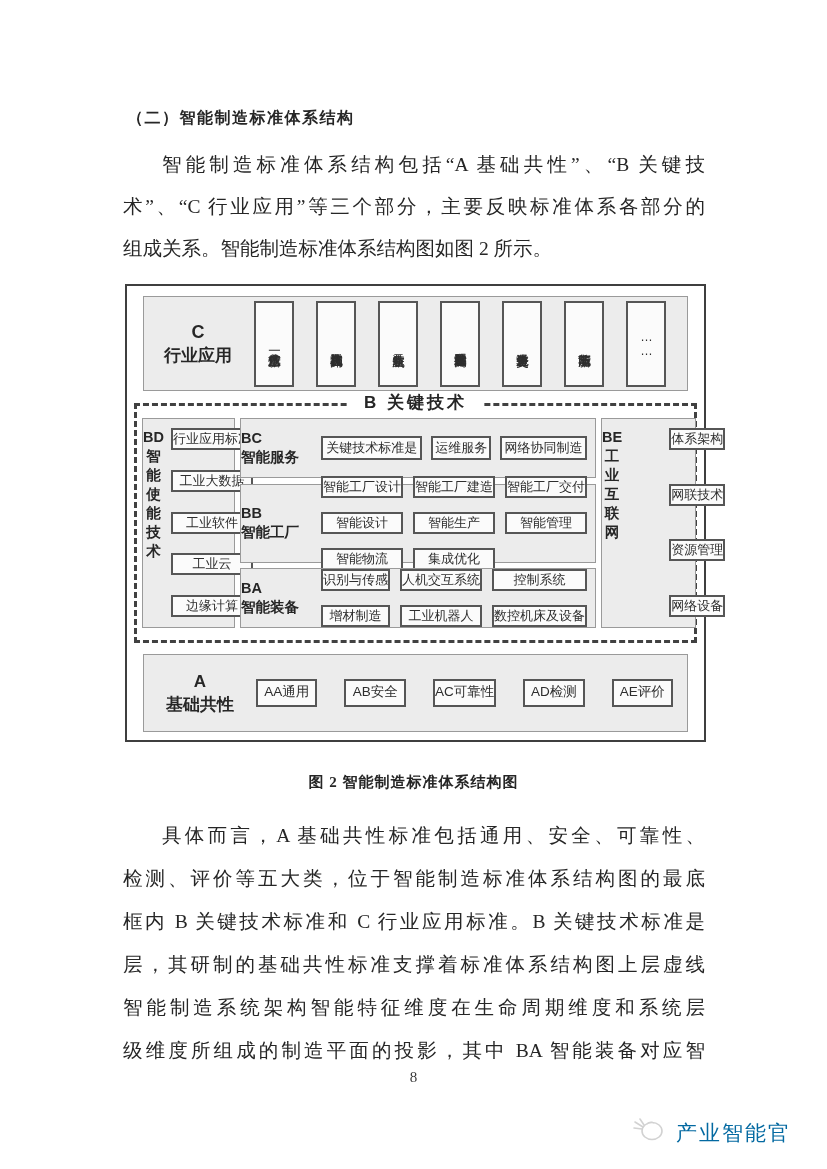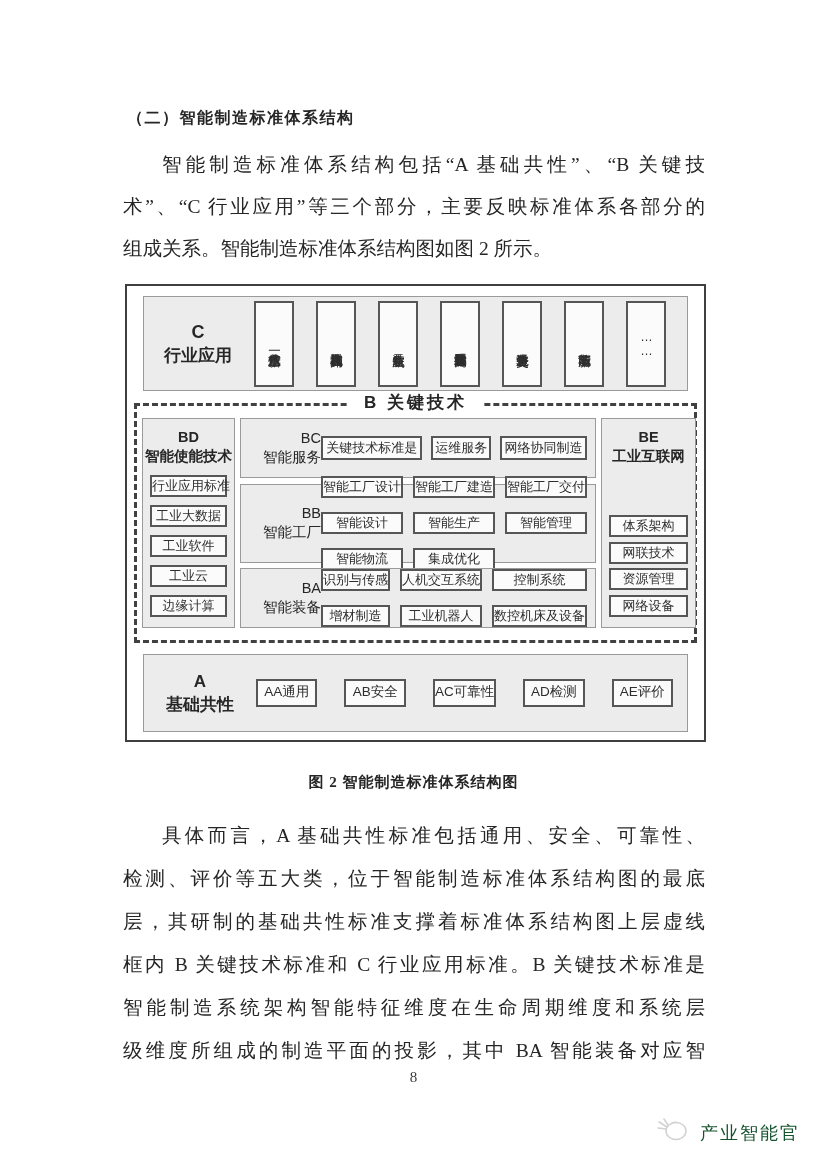--- a/index.html
+++ b/index.html
@@ -29,23 +29,23 @@
   .caption {
     position: absolute; left: 0; right: 0; top: 773px;
     text-align: center; font-size: 15px; font-weight: bold; letter-spacing: 1px;
   }
   .pageno {
     position: absolute; left: 0; right: 0; top: 1069px;
     text-align: center; font-size: 15px; color: #3a3a3a;
   }
   
   .brand {
-    position: absolute; right: 27px; top: 1115px;
+    position: absolute; right: 36px; top: 1115px;
     display: flex; align-items: center; gap: 7px;
-    color: #14532d; font-size: 18px; letter-spacing: 2px;
+    color: #0369a1; font-size: 21px; letter-spacing: 2px;
     font-family: "Liberation Sans", sans-serif;
   }
   
   .figure {
     position: absolute; left: 125px; top: 284px;
     width: 581px; height: 458px;
     border: 2px solid #3f3f3f; background: #ffffff;
     padding: 10px 16px 8px 16px;
     display: flex; flex-direction: column;
     font-family: "Liberation Sans", sans-serif;
@@ -72,36 +72,36 @@
     border: 3px dashed #414141;
     padding: 12px 8px 12px 5px;
     display: flex;
   }
   .b-label {
     position: absolute; top: -15px; left: 50%; transform: translateX(-50%);
     background: #ffffff; padding: 0 16px;
     font-weight: bold; font-size: 17px; letter-spacing: 3px; white-space: nowrap;
   }
   .b-inner { display: flex; gap: 5px; width: 100%; }
-  .side-panel { width: 93px; flex: 0 0 93px; display: flex; flex-direction: column; }
+  .side-panel { width: 93px; flex: 0 0 93px; display: flex; flex-direction: row; }
   .side-panel.be { width: 95px; flex: 0 0 95px; gap: 40px; }
   .side-head { padding-top: 9px; text-align: center; font-weight: bold; font-size: 14.5px; line-height: 19px; }
   .side-items {
     flex: 1; display: flex; flex-direction: column;
     justify-content: space-between; padding: 9px 7px 10px 7px;
   }
   .ibox {
     border: 2px solid #565656; background: #fbfbfb;
     height: 22px; line-height: 18px; font-size: 13px;
     text-align: center; white-space: nowrap; color: #2e2e2e;
   }
   .center-col { flex: 1; display: flex; flex-direction: column; justify-content: space-between; }
   .mid-panel { display: flex; align-items: center; }
   .mid-panel.bc { height: 60px; } .mid-panel.bb { height: 79px; } .mid-panel.ba { height: 60px; }
-  .mid-label { width: 80px; flex: 0 0 80px; text-align: right; font-weight: normal; font-size: 14.5px; line-height: 19px; }
+  .mid-label { width: 80px; flex: 0 0 80px; text-align: left; font-weight: bold; font-size: 14.5px; line-height: 19px; }
   .bc-boxes { flex: 1; display: flex; gap: 9px; padding-right: 8px; align-items: center; }
   .bc-boxes .ibox { height: 24px; line-height: 20px; }
   .g1 { flex-grow: 1.75; } .g2 { flex-grow: 1; } .g3 { flex-grow: 1.3; }
   .grid3 { flex: 1; display: grid; grid-template-columns: 1fr 1fr 1fr; gap: 14px 10px; padding-right: 8px; }
   
   .a-panel { margin-top: 11px; height: 78px; display: flex; align-items: center; }
   .a-label { width: 112px; flex: 0 0 112px; text-align: center; font-weight: bold; font-size: 17px; line-height: 23px; }
   .a-boxes { flex: 1; display: flex; gap: 27px; padding-right: 14px; }
   .a-boxes .ibox { flex: 1; height: 28px; line-height: 22px; font-size: 13.5px; }
 </style>
@@ -241,22 +241,22 @@
       <div class="ibox">AE评价</div>
     </div>
   </div>
 </div>
 
 <div class="caption">图 2 智能制造标准体系结构图</div>
 
 <div class="para" id="para2" style="top:814px;">
   <div class="line indent">具体而言，A 基础共性标准包括通用、安全、可靠性、</div>
   <div class="line">检测、评价等五大类，位于智能制造标准体系结构图的最底</div>
+  <div class="line">框内 B 关键技术标准和 C 行业应用标准。B 关键技术标准是</div>
   <div class="line">层，其研制的基础共性标准支撑着标准体系结构图上层虚线</div>
-  <div class="line">框内 B 关键技术标准和 C 行业应用标准。B 关键技术标准是</div>
   <div class="line">智能制造系统架构智能特征维度在生命周期维度和系统层</div>
   <div class="line">级维度所组成的制造平面的投影，其中 BA 智能装备对应智</div>
 </div>
 
 <div class="pageno">8</div>
 
 <div class="brand">
   <span>
     <svg width="38" height="30" viewBox="0 0 38 30" fill="none">
       <ellipse cx="21" cy="16" rx="10" ry="8.5" stroke="#d2d2d2" stroke-width="1.6"></ellipse>

